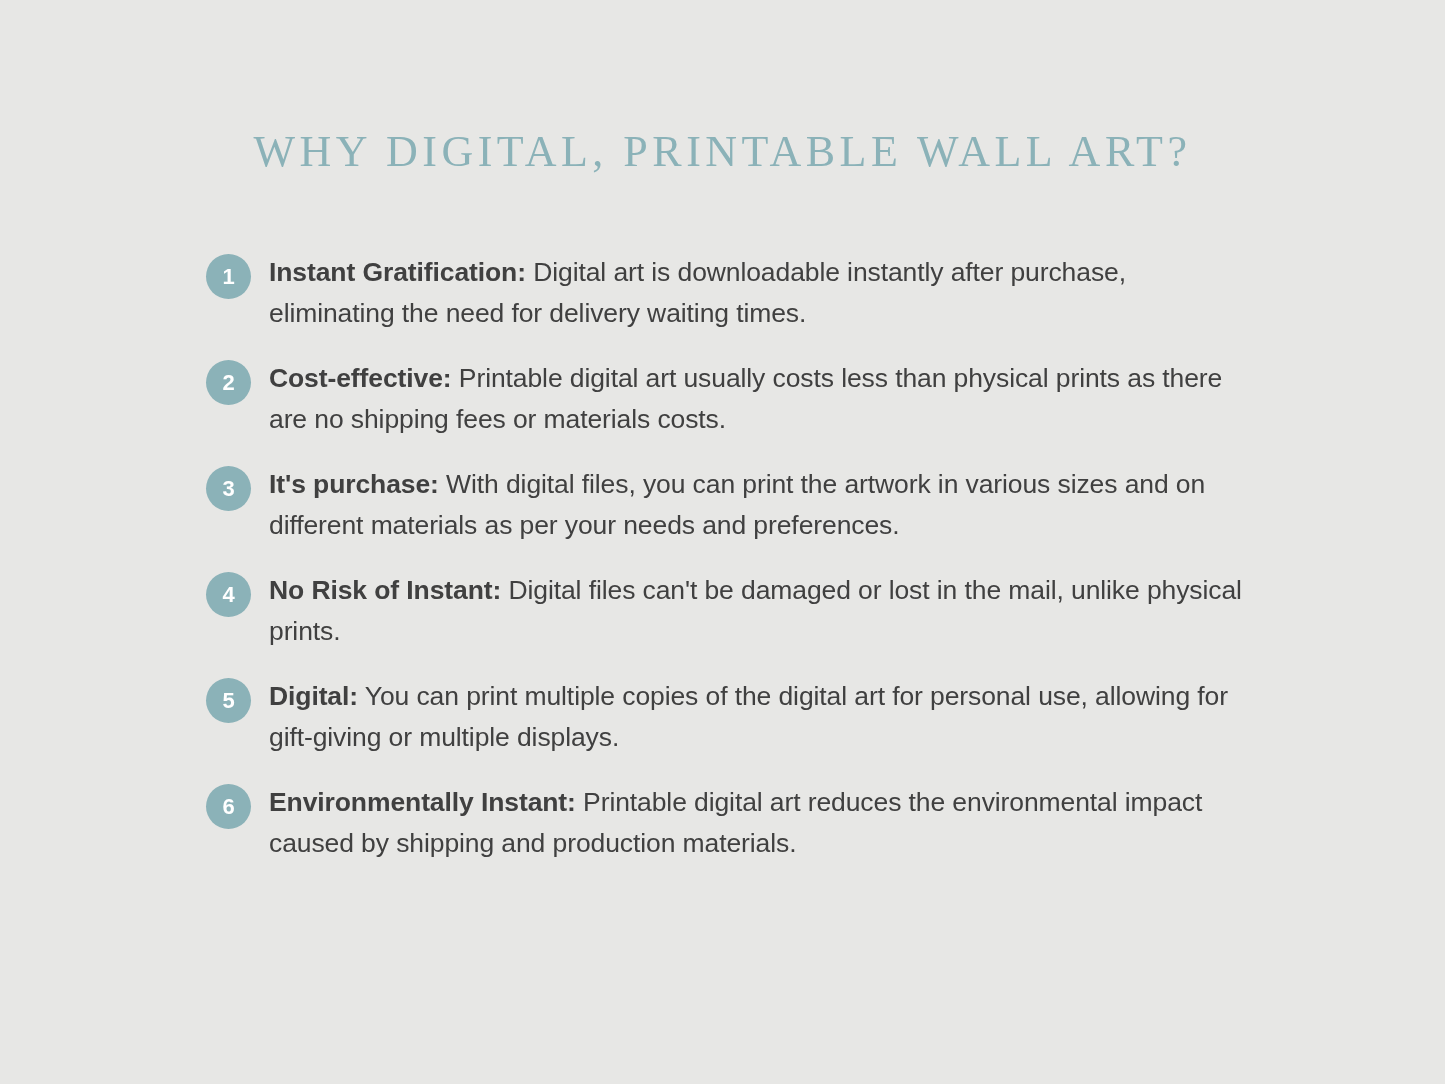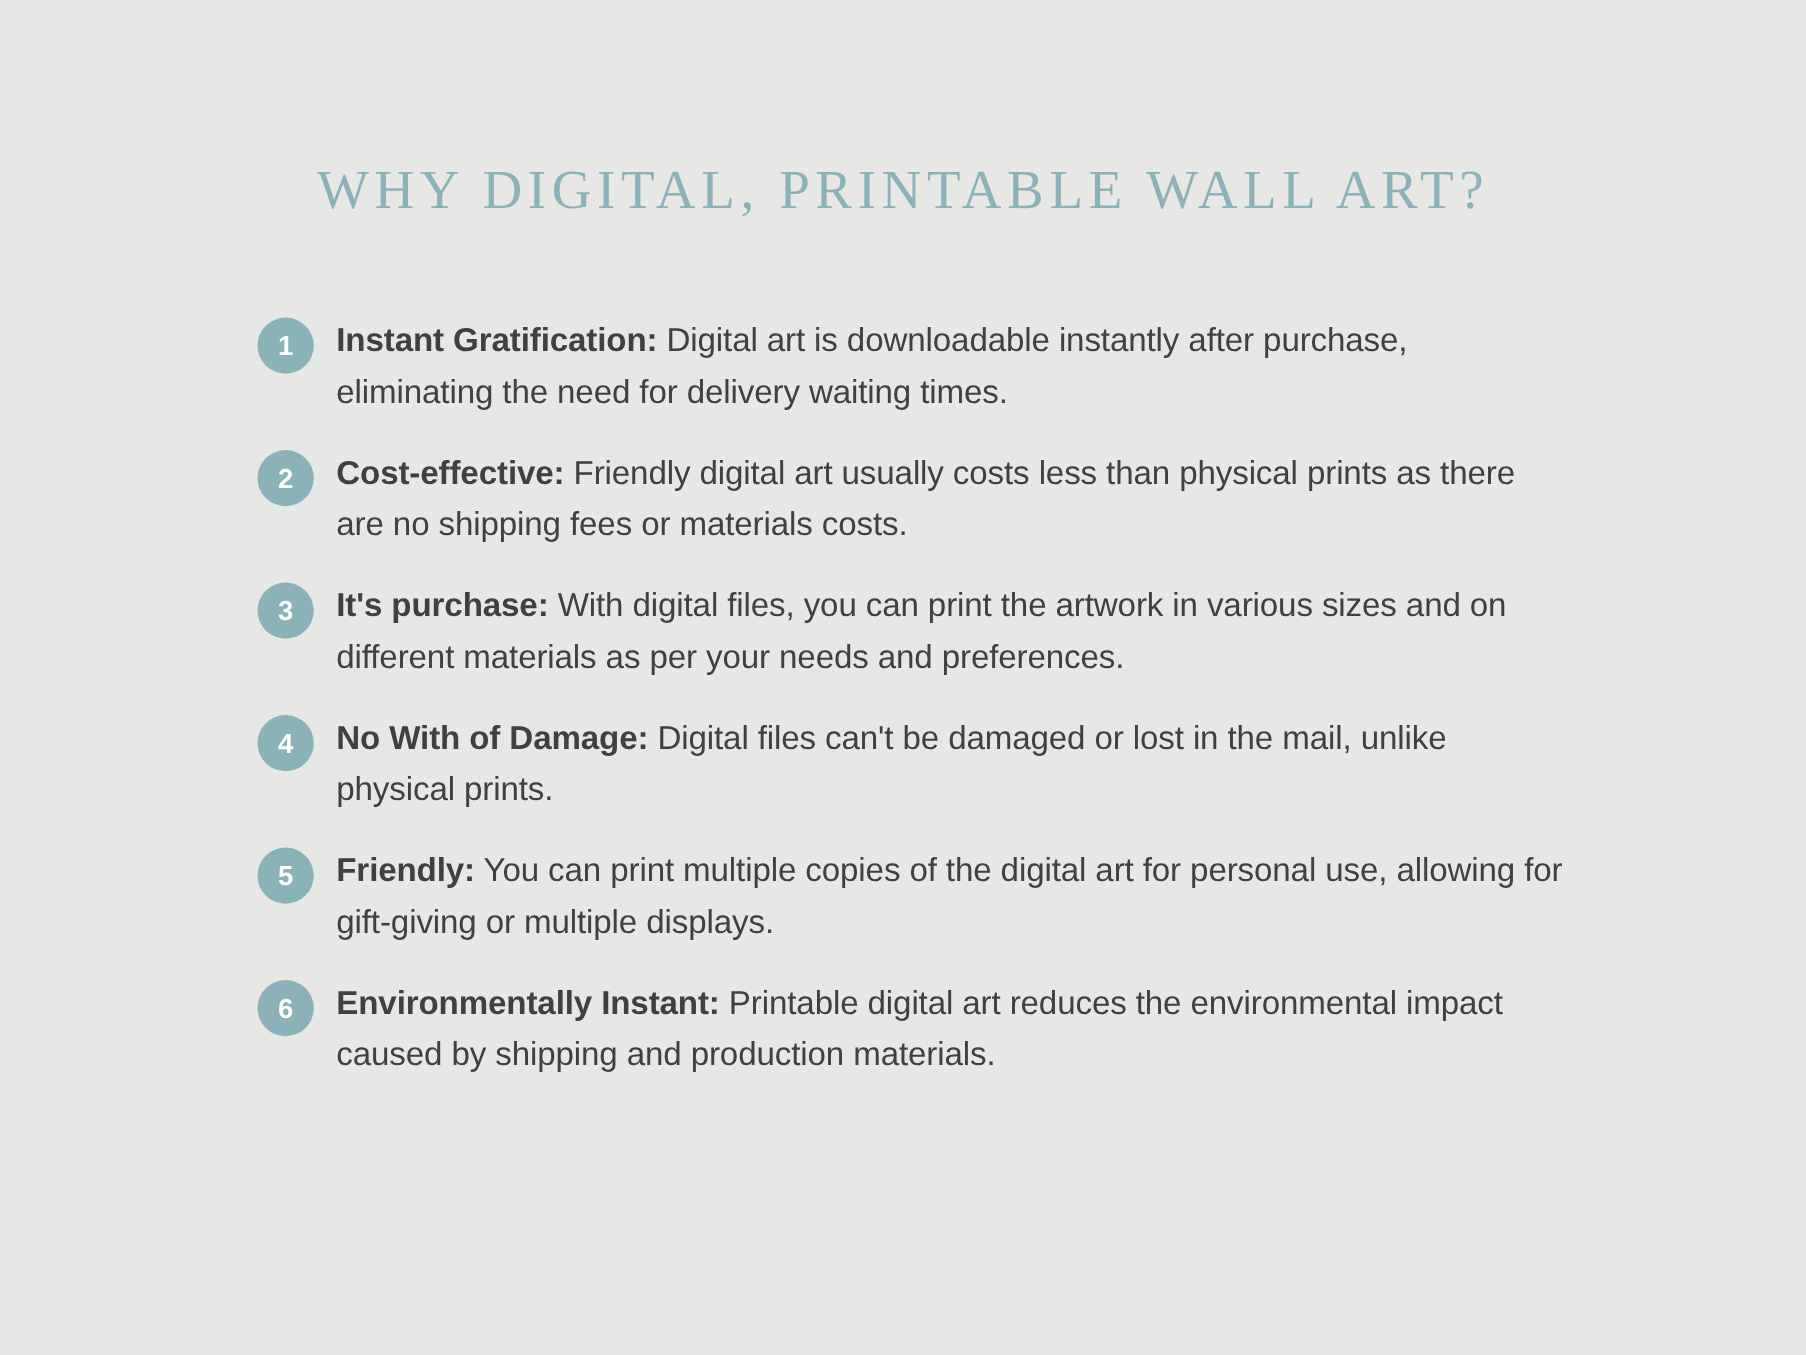--- a/index.html
+++ b/index.html
@@ -79,36 +79,36 @@
 
   <div class="list">
 
     <div class="item">
       <div class="badge">1</div>
       <div class="text"><b>Instant Gratification:</b><span> Digital art is downloadable instantly after purchase, eliminating the need for delivery waiting times.</span></div>
     </div>
 
     <div class="item">
       <div class="badge">2</div>
-      <div class="text"><b>Cost-effective:</b><span> Friendly digital art usually costs less than physical prints as there are no shipping fees or materials costs.</span></div>
+      <div class="text"><b>Cost-effective:</b><span> Printable digital art usually costs less than physical prints as there are no shipping fees or materials costs.</span></div>
     </div>
 
     <div class="item">
       <div class="badge">3</div>
       <div class="text"><b>It's purchase:</b><span> With digital files, you can print the artwork in various sizes and on different materials as per your needs and preferences.</span></div>
     </div>
 
     <div class="item">
       <div class="badge">4</div>
-      <div class="text"><b>No With of Damage:</b><span> Digital files can't be damaged or lost in the mail, unlike physical prints.</span></div>
+      <div class="text"><b>No Risk of Instant:</b><span> Digital files can't be damaged or lost in the mail, unlike physical prints.</span></div>
     </div>
 
     <div class="item">
       <div class="badge">5</div>
-      <div class="text"><b>Friendly:</b><span> You can print multiple copies of the digital art for personal use, allowing for gift-giving or multiple displays.</span></div>
+      <div class="text"><b>Digital:</b><span> You can print multiple copies of the digital art for personal use, allowing for gift-giving or multiple displays.</span></div>
     </div>
 
     <div class="item">
       <div class="badge">6</div>
       <div class="text"><b>Environmentally Instant:</b><span> Printable digital art reduces the environmental impact caused by shipping and production materials.</span></div>
     </div>
 
   </div>
 </div>
 

